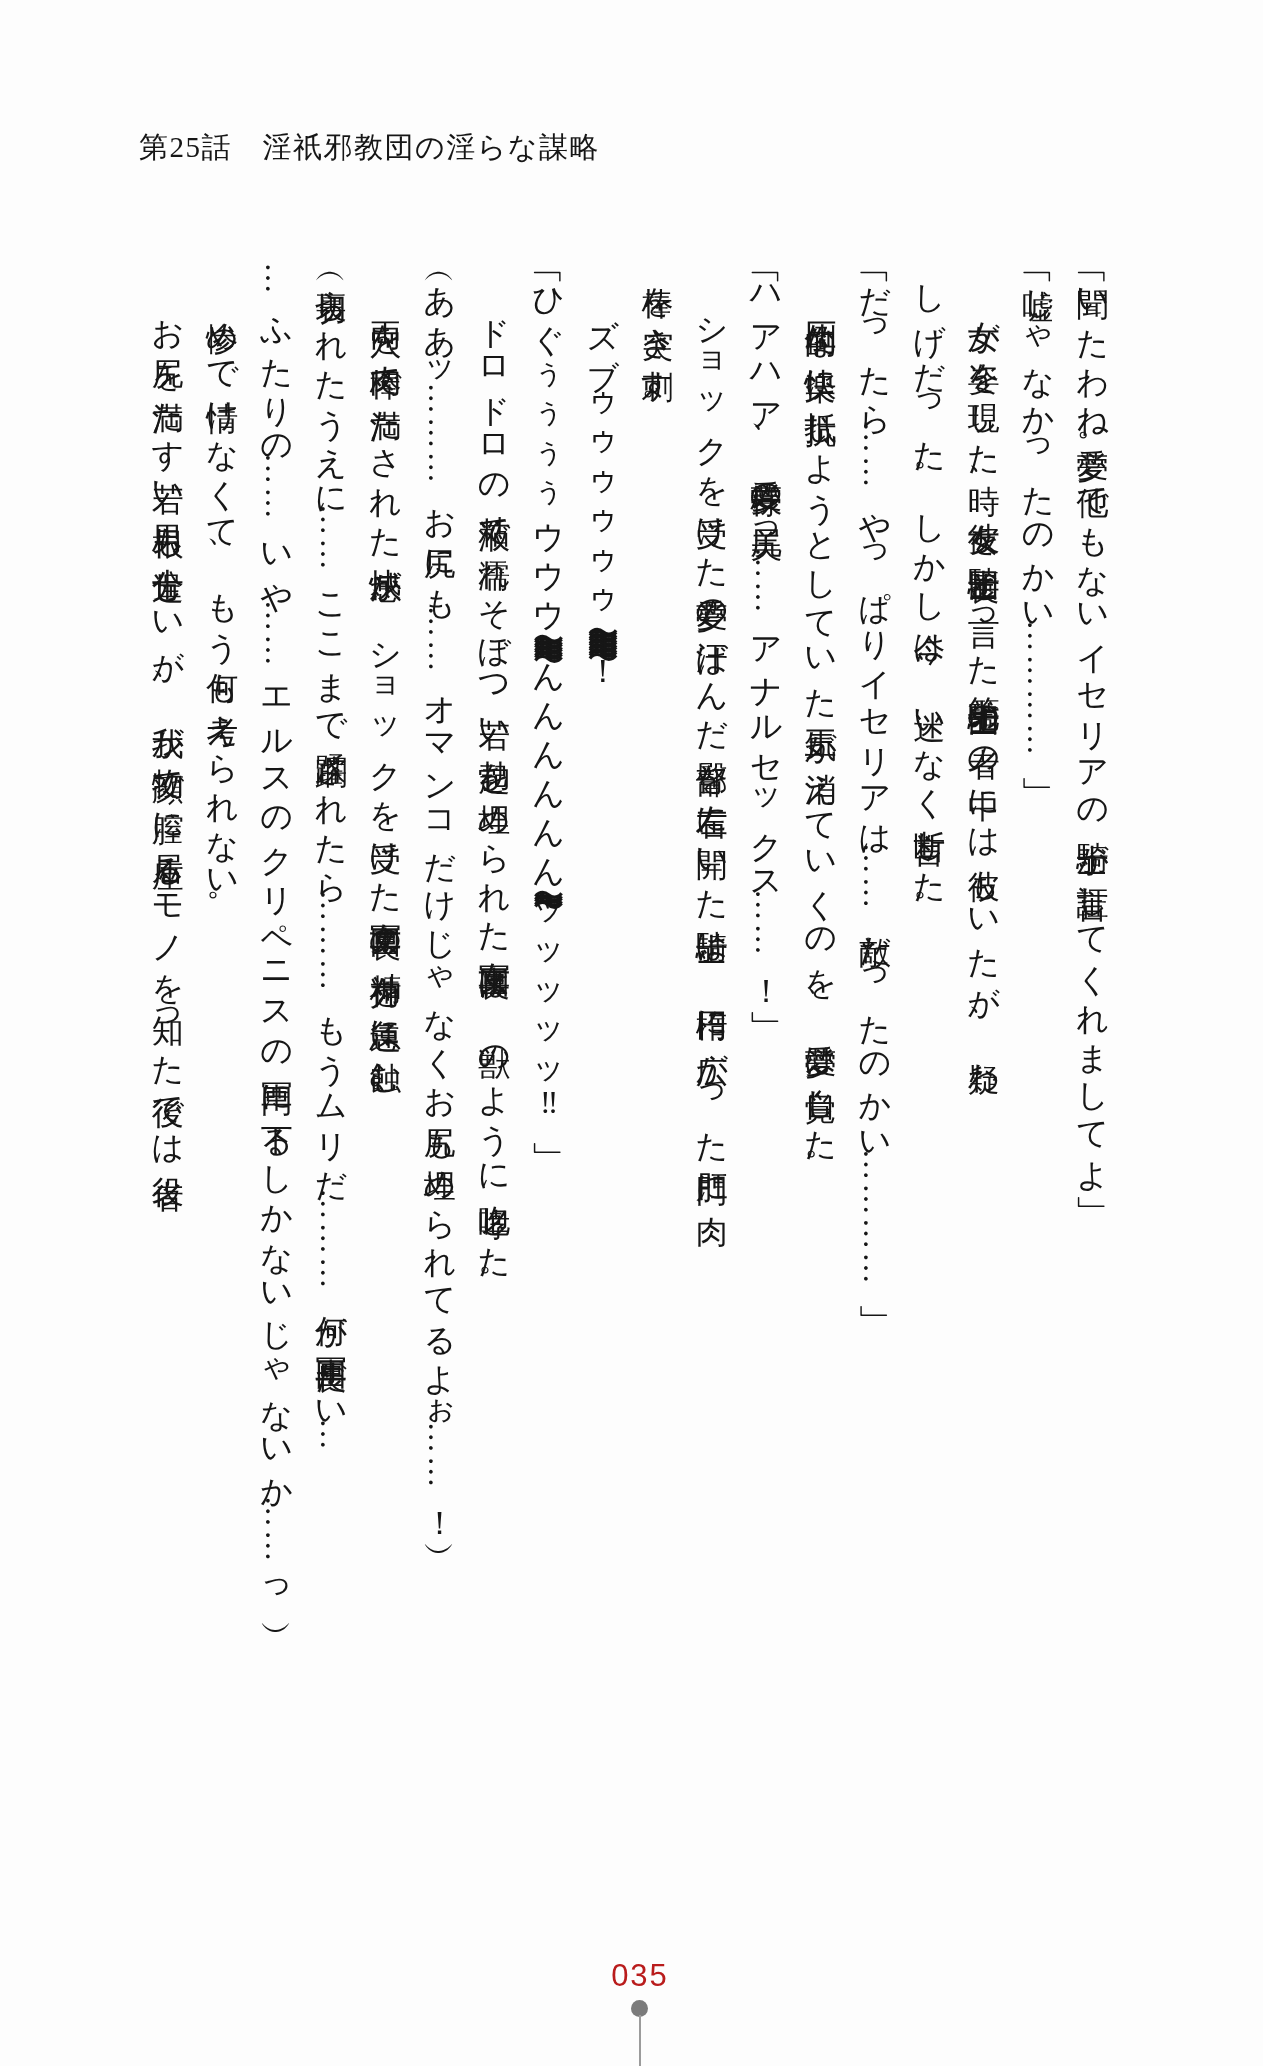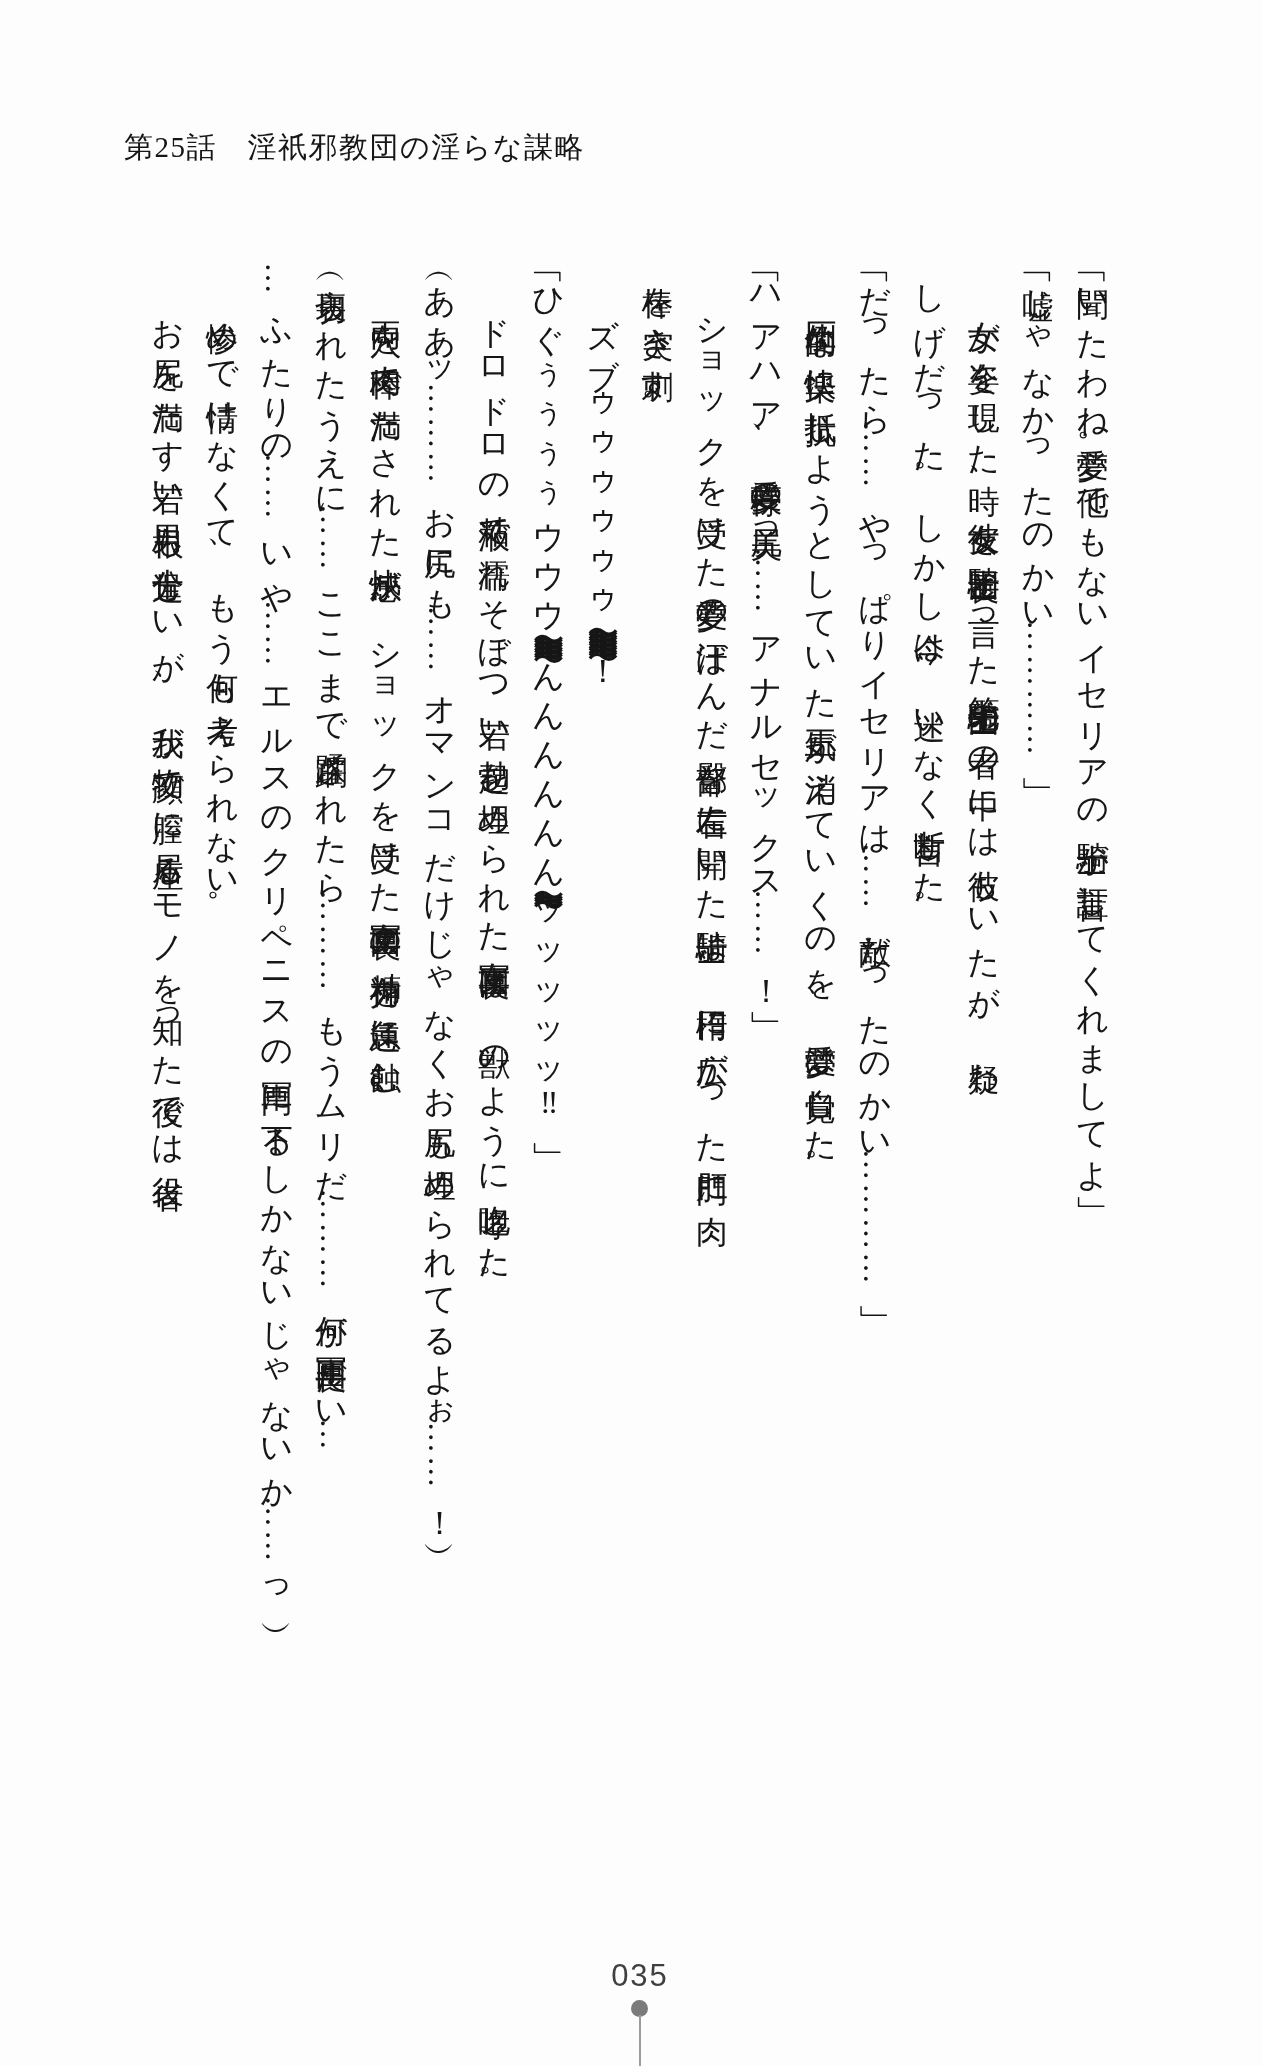--- a/index.html
+++ b/index.html
@@ -5,21 +5,21 @@
   html,body { margin:0; padding:0; }
   .page {
     position:relative;
     width:1263px; height:2066px;
     background:#fdfdfd;
     overflow:hidden;
     font-family:"Liberation Serif","DejaVu Serif",serif;
   }
   .chapter-header {
     position:absolute;
-    left:124px; top:130px;
+    left:139px; top:130px;
     font-size:29px;
     line-height:1.2;
     color:#161616;
     letter-spacing:1.5px;
     white-space:pre;
   }
   .text-block {
     position:absolute;
     top:262px; right:143px;
     height:1384px;
@@ -35,21 +35,21 @@
   }
   .page-number {
     position:absolute;
     left:590px; top:1958px;
     width:100px;
     text-align:center;
     font-family:"Liberation Sans","DejaVu Sans",sans-serif;
     font-size:31px;
     font-weight:400;
     letter-spacing:2px;
-    color:#404040;
+    color:#b91c1c;
   }
   .footer-dot {
     position:absolute;
     left:631px; top:2000px;
     width:17px; height:17px;
     border-radius:50%;
     background:#7b7b7b;
   }
   .footer-line {
     position:absolute;

